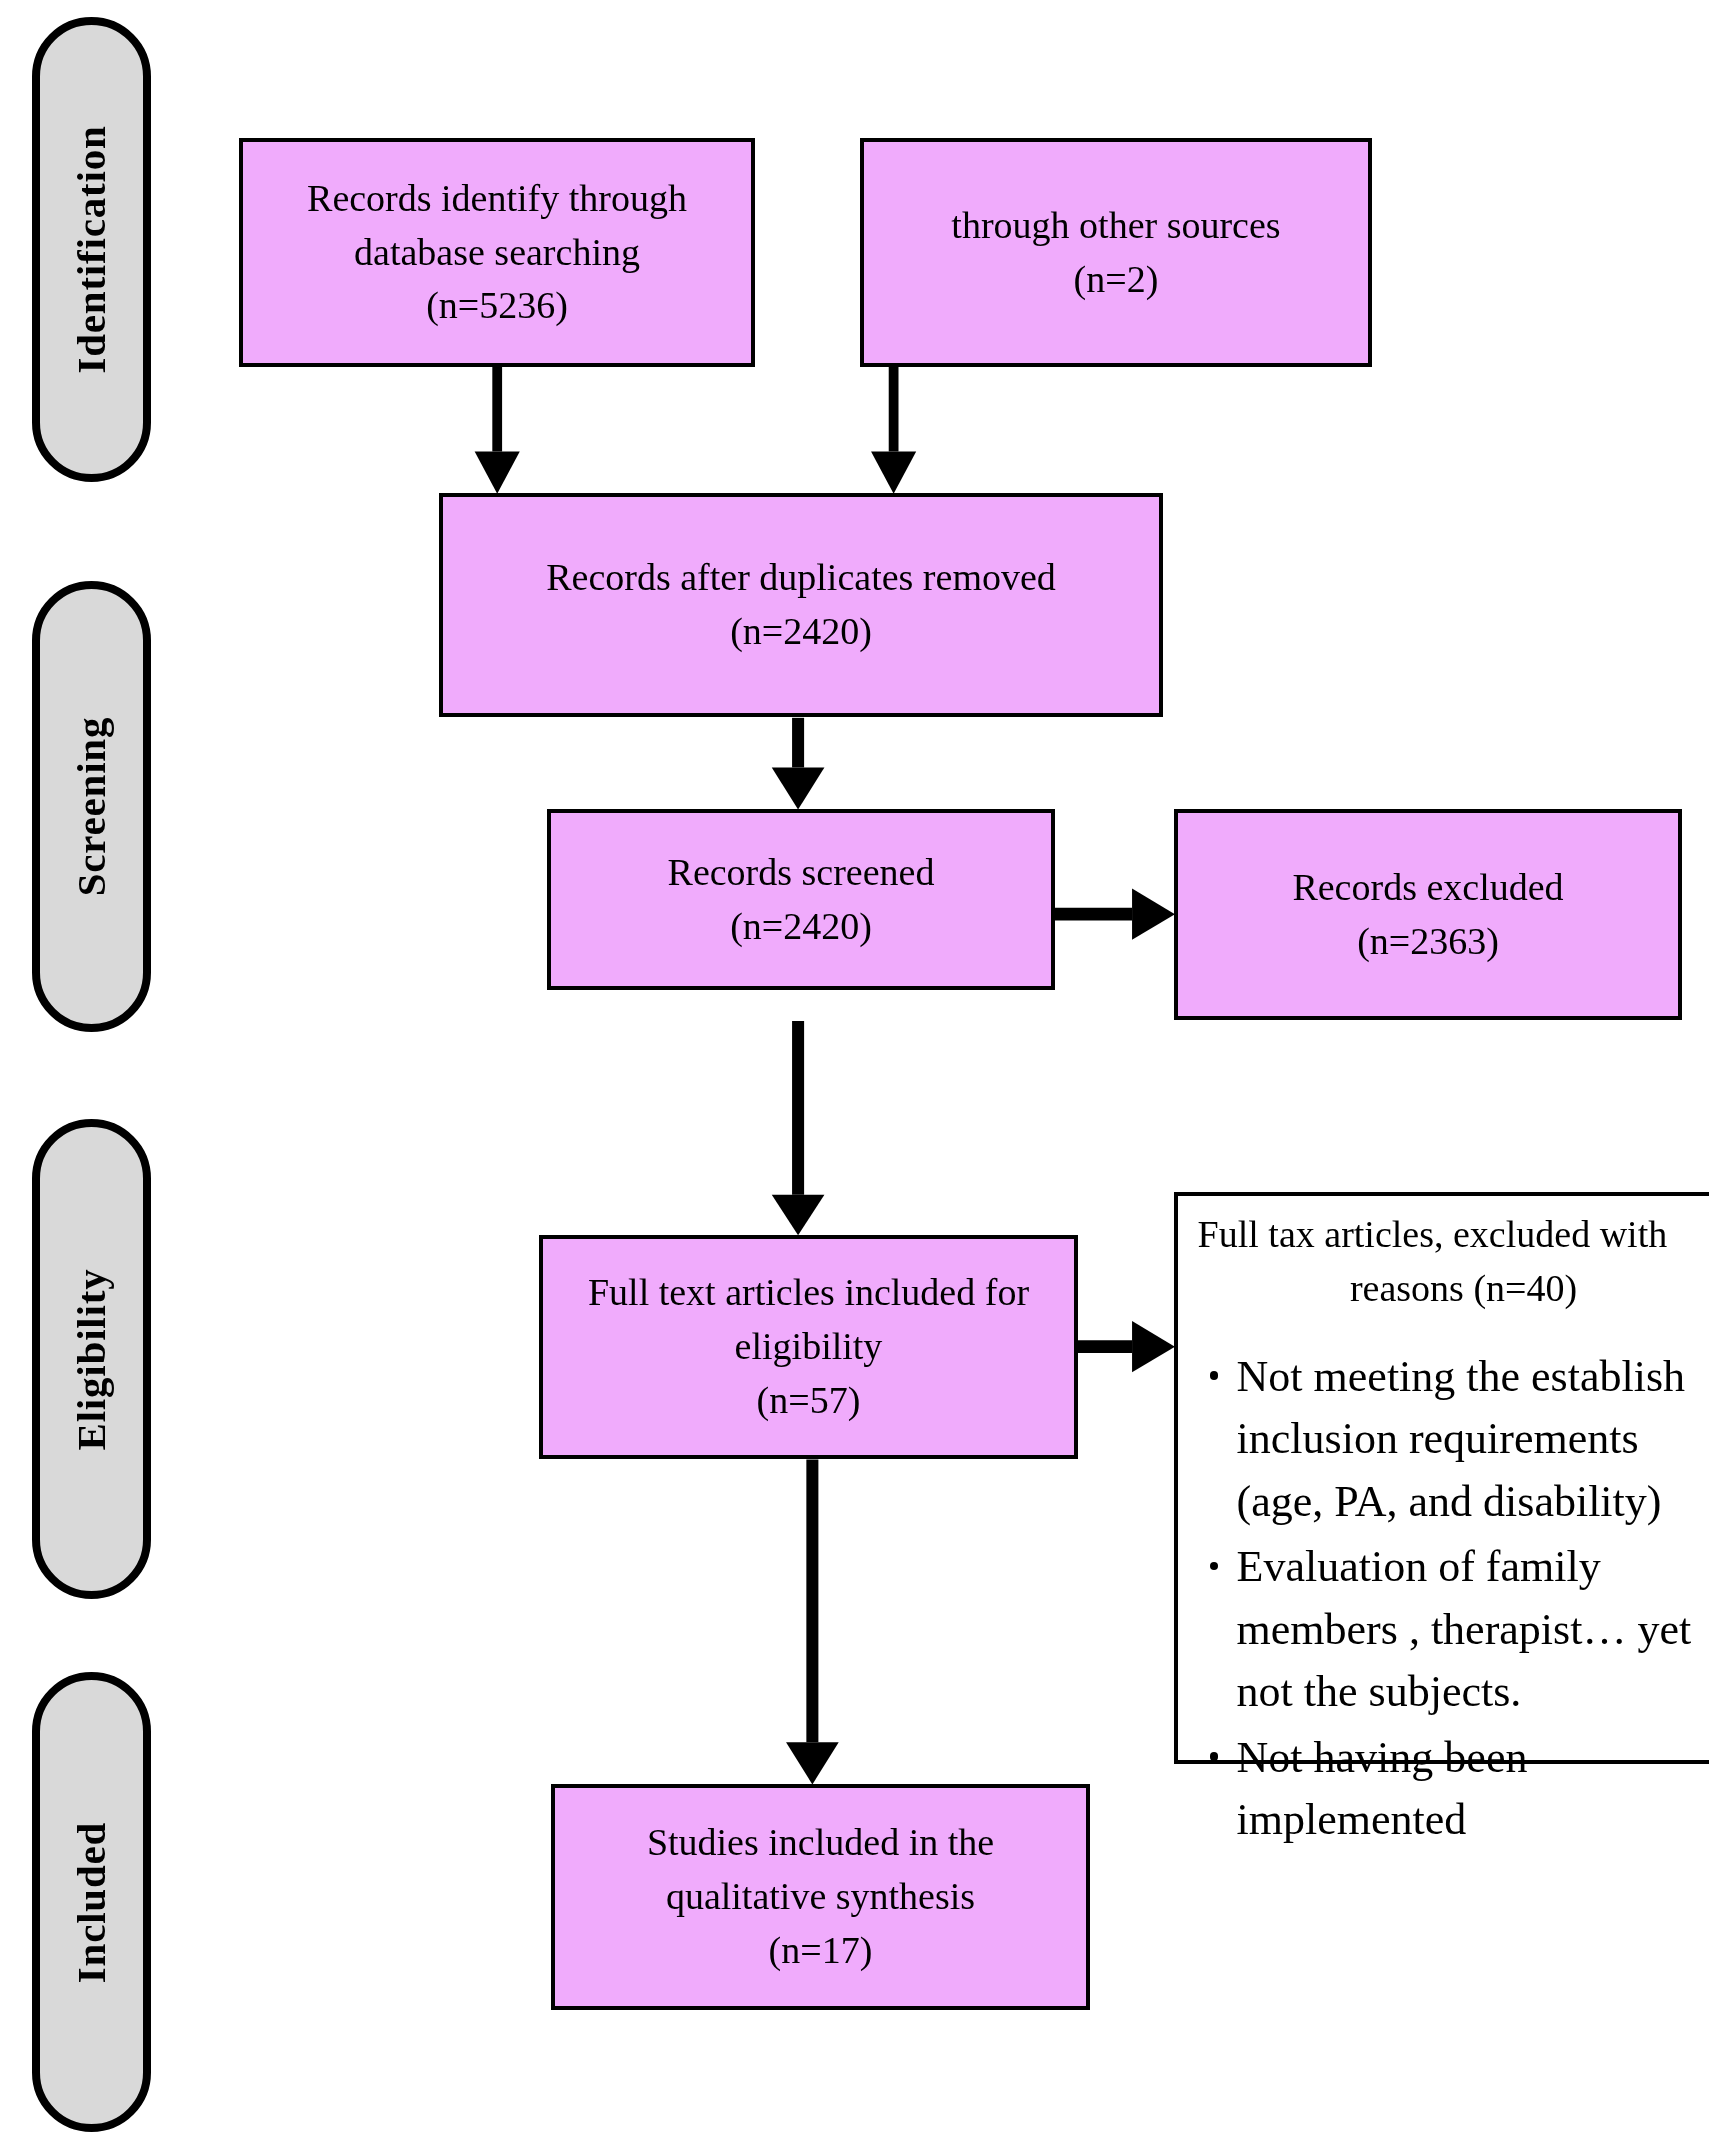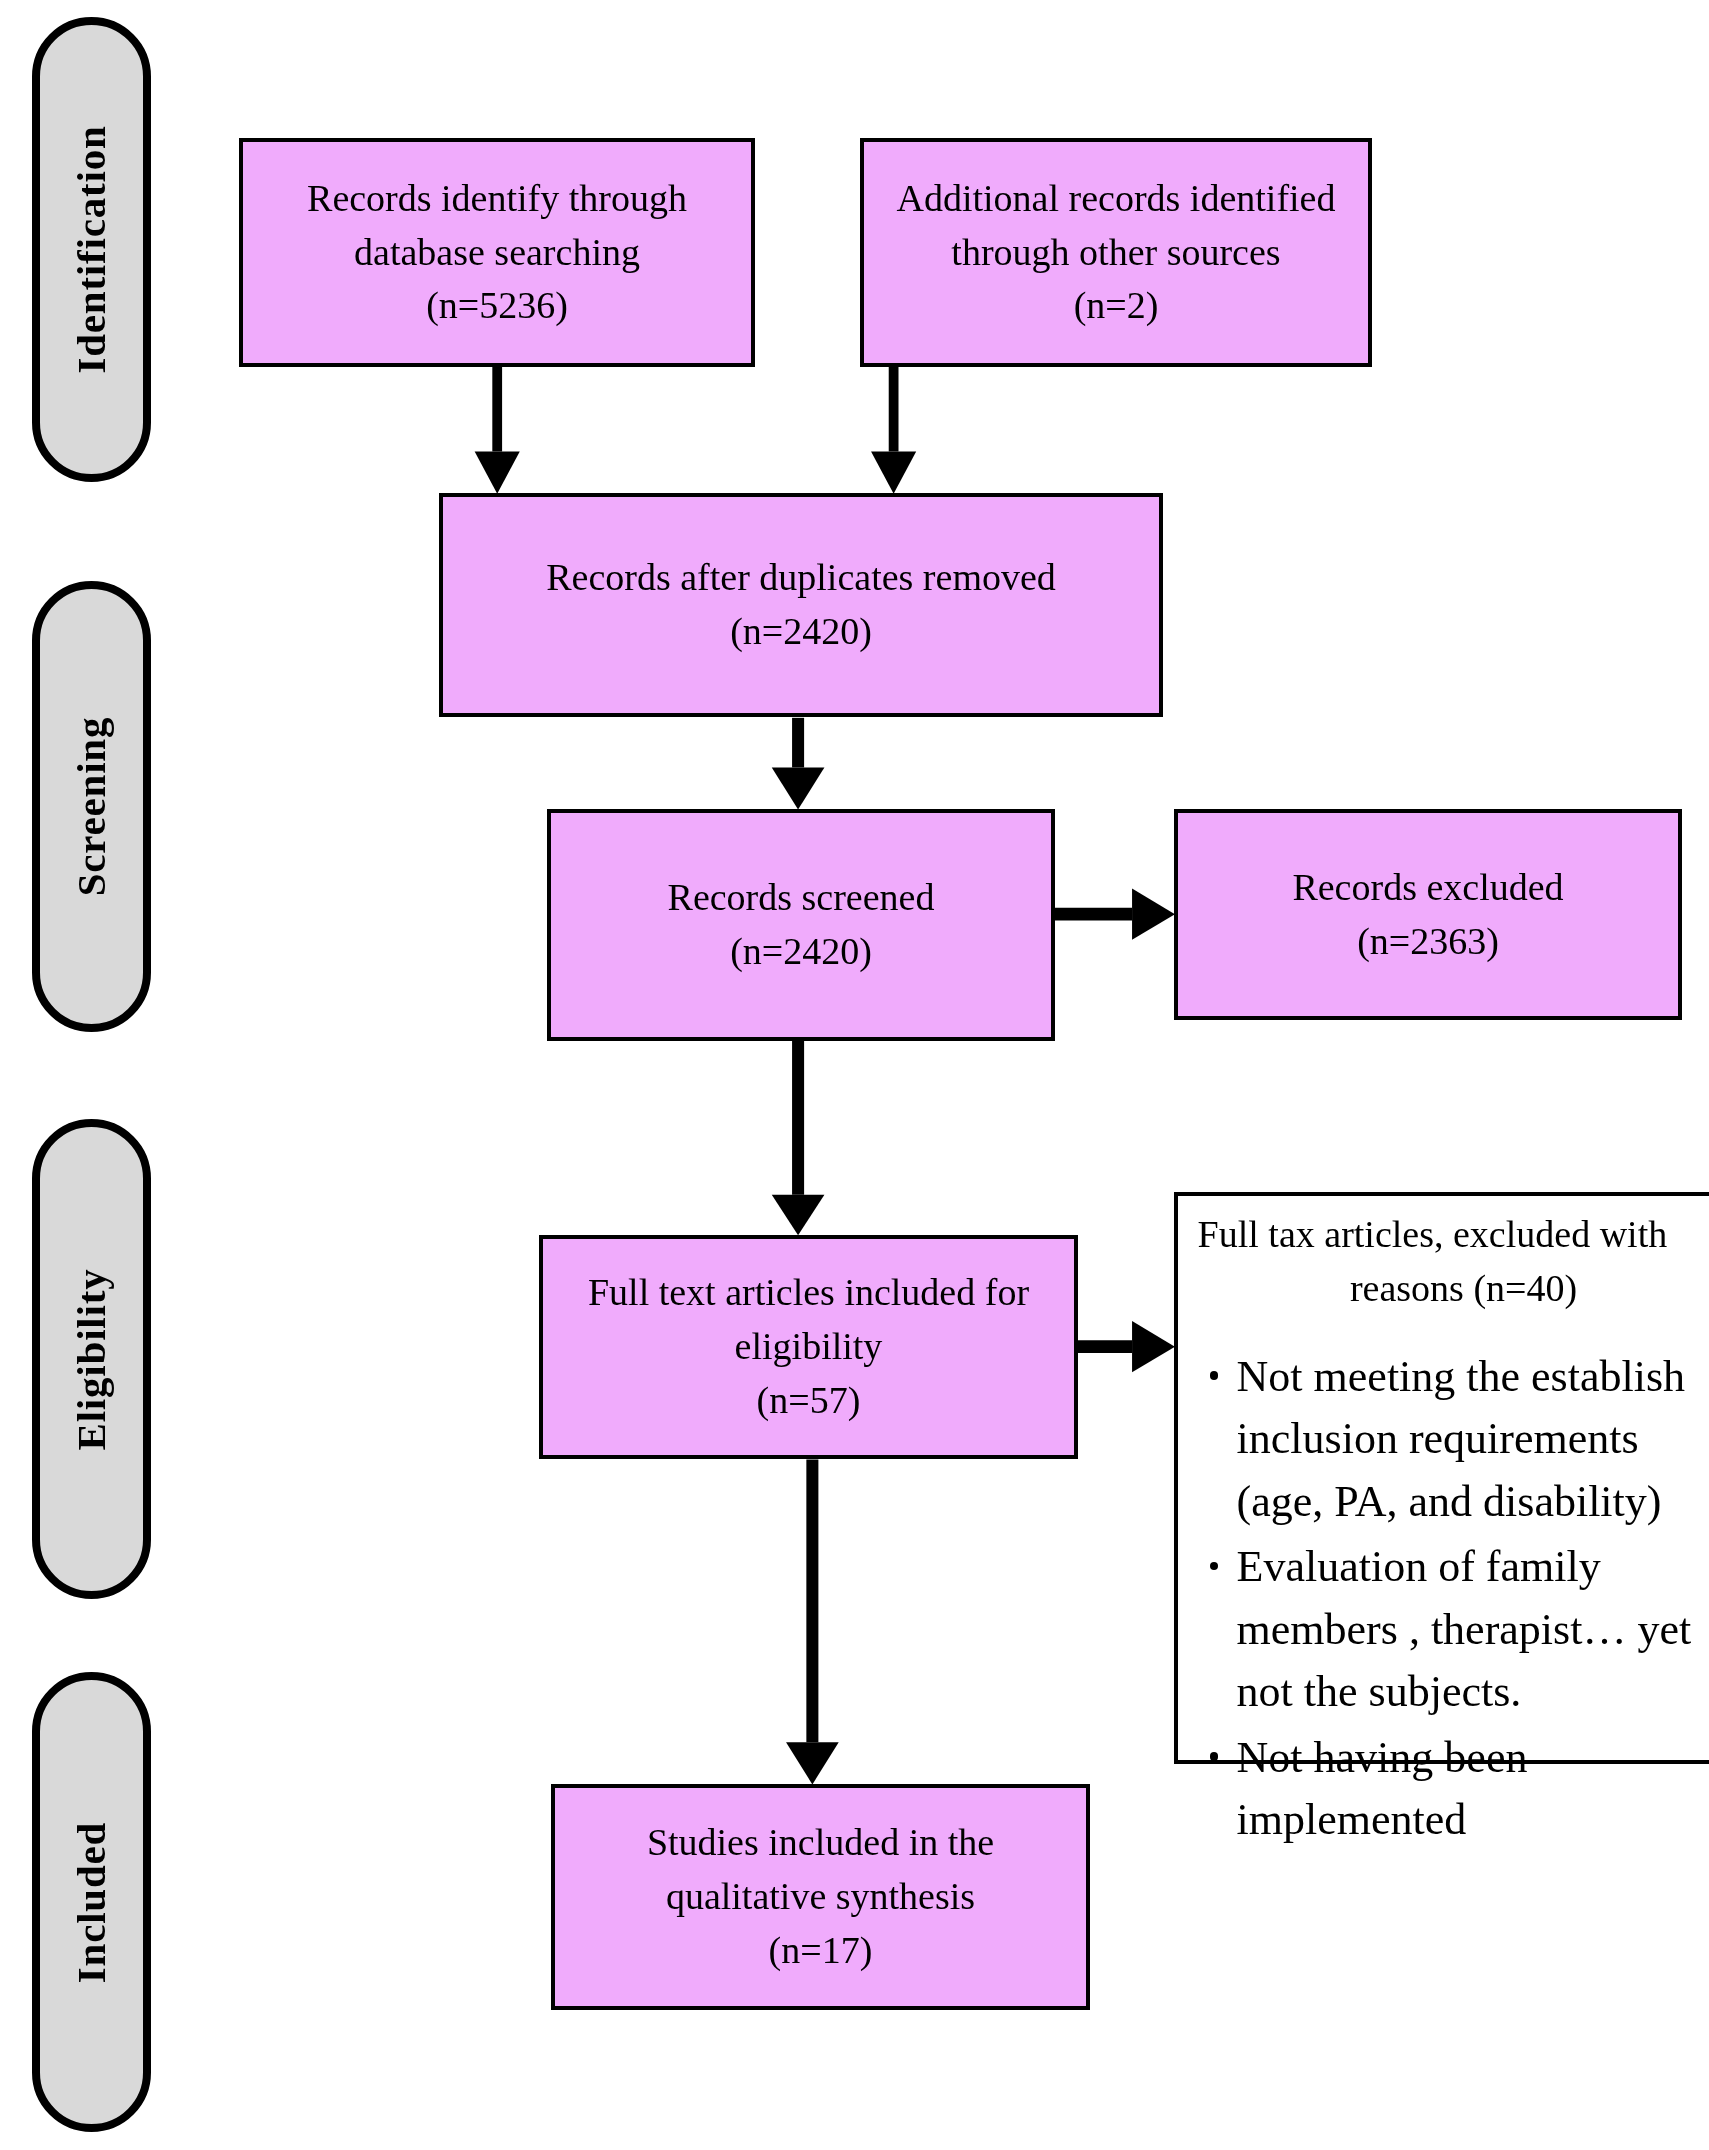--- a/index.html
+++ b/index.html
@@ -176,34 +176,33 @@
   <div class="flow-box" style="left:239px; top:138px; width:516px; height:229px;">
     <div class="flow-box-text">
       <span class="nline">Records identify through</span>
       <span class="nline">database searching</span>
       <span class="nline">(n=5236)</span>
     </div>
   </div>
 
   <div class="flow-box" style="left:860px; top:138px; width:512px; height:229px;">
     <div class="flow-box-text">
-      <span class="nline">Additional records identified</span>
       <span class="nline">through other sources</span>
       <span class="nline">(n=2)</span>
     </div>
   </div>
 
   <div class="flow-box" style="left:439px; top:493px; width:724px; height:224px;">
     <div class="flow-box-text">
       <span class="nline">Records after duplicates removed</span>
       <span class="nline">(n=2420)</span>
     </div>
   </div>
 
-  <div class="flow-box" style="left:547px; top:809px; width:508px; height:232px;">
+  <div class="flow-box" style="left:547px; top:809px; width:508px; height:181px;">
     <div class="flow-box-text">
       <span class="nline">Records screened</span>
       <span class="nline">(n=2420)</span>
     </div>
   </div>
 
   <div class="flow-box" style="left:1174px; top:809px; width:508px; height:211px;">
     <div class="flow-box-text">
       <span class="nline">Records excluded</span>
       <span class="nline">(n=2363)</span>

